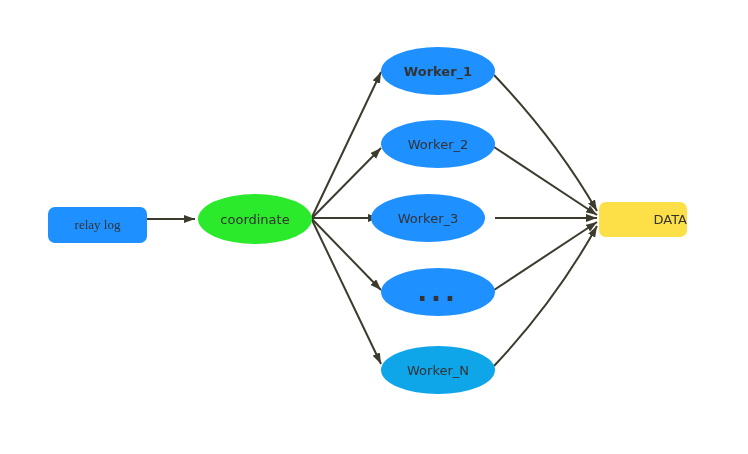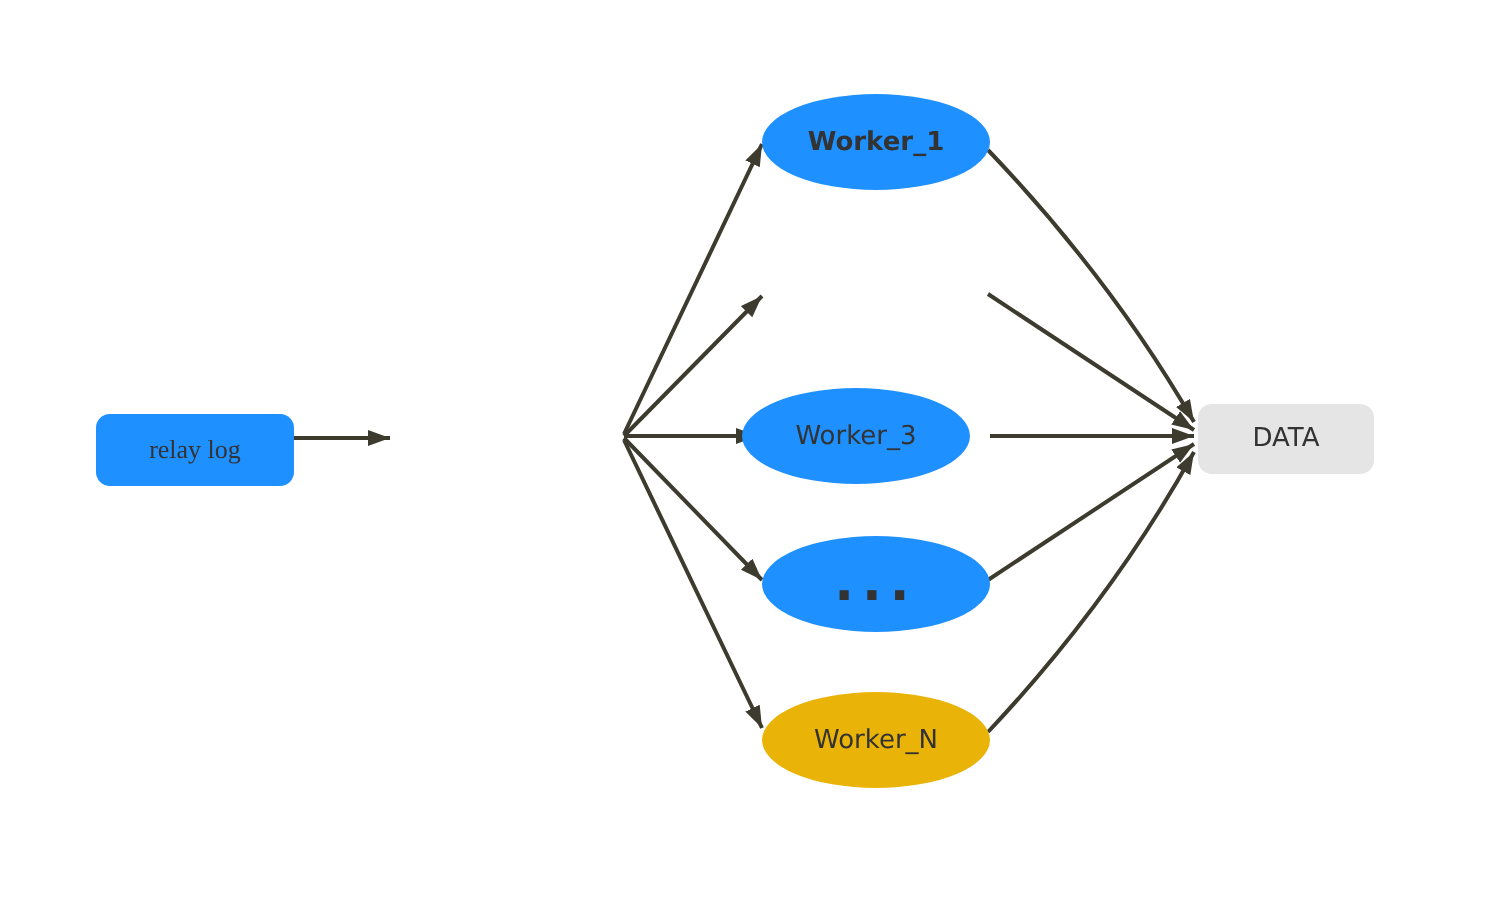--- a/index.html
+++ b/index.html
@@ -81,35 +81,41 @@
     <path class="edge" d="M494,147 L597,215" marker-end="url(#arrowhead)"></path>
     <path class="edge" d="M495,218 L597,218" marker-end="url(#arrowhead)"></path>
     <path class="edge" d="M494,290 L597,222" marker-end="url(#arrowhead)"></path>
     <path class="edge" d="M494,366 Q556,300 597,226" marker-end="url(#arrowhead)"></path>
   </svg>
 
   <div class="node rect-node node-relay-log" style="background: rgb(30, 144, 255);">
     <span>relay log</span>
   </div>
 
+  <div class="node ellipse-node node-coordinate" style="background: rgb(43, 233, 43);">
+    <span>coordinate</span>
+  </div>
 
   <div class="node ellipse-node node-worker-1" style="background: rgb(30, 144, 255); font-weight: bold;">
     <span>Worker_1</span>
   </div>
 
+  <div class="node ellipse-node node-worker-2" style="background: rgb(30, 144, 255);">
+    <span>Worker_2</span>
+  </div>
 
   <div class="node ellipse-node node-worker-3" style="background: rgb(30, 144, 255);">
     <span>Worker_3</span>
   </div>
 
   <div class="node ellipse-node node-worker-dots" style="background: rgb(30, 144, 255);">
     <span class="label-dots">...</span>
   </div>
 
-  <div class="node ellipse-node node-worker-n" style="background: #eab308;">
+  <div class="node ellipse-node node-worker-n" style="background: #0ea5e9;">
     <span>Worker_N</span>
   </div>
 
-  <div class="node rect-node node-data" style="background: #e5e5e5;">
+  <div class="node rect-node node-data" style="background: #fde047; justify-content: flex-end;">
     <span>DATA</span>
   </div>
 
 </div>
 
 </body></html>

